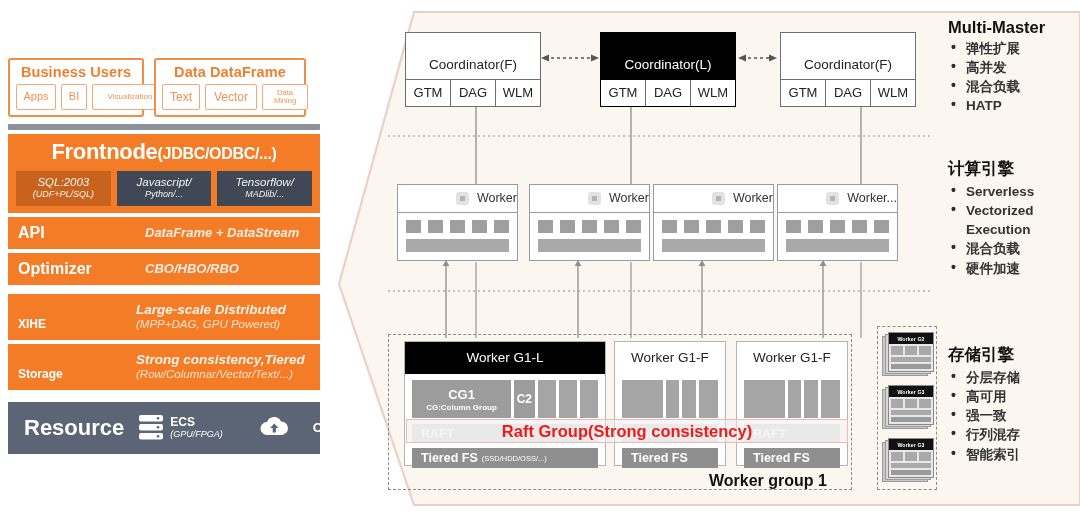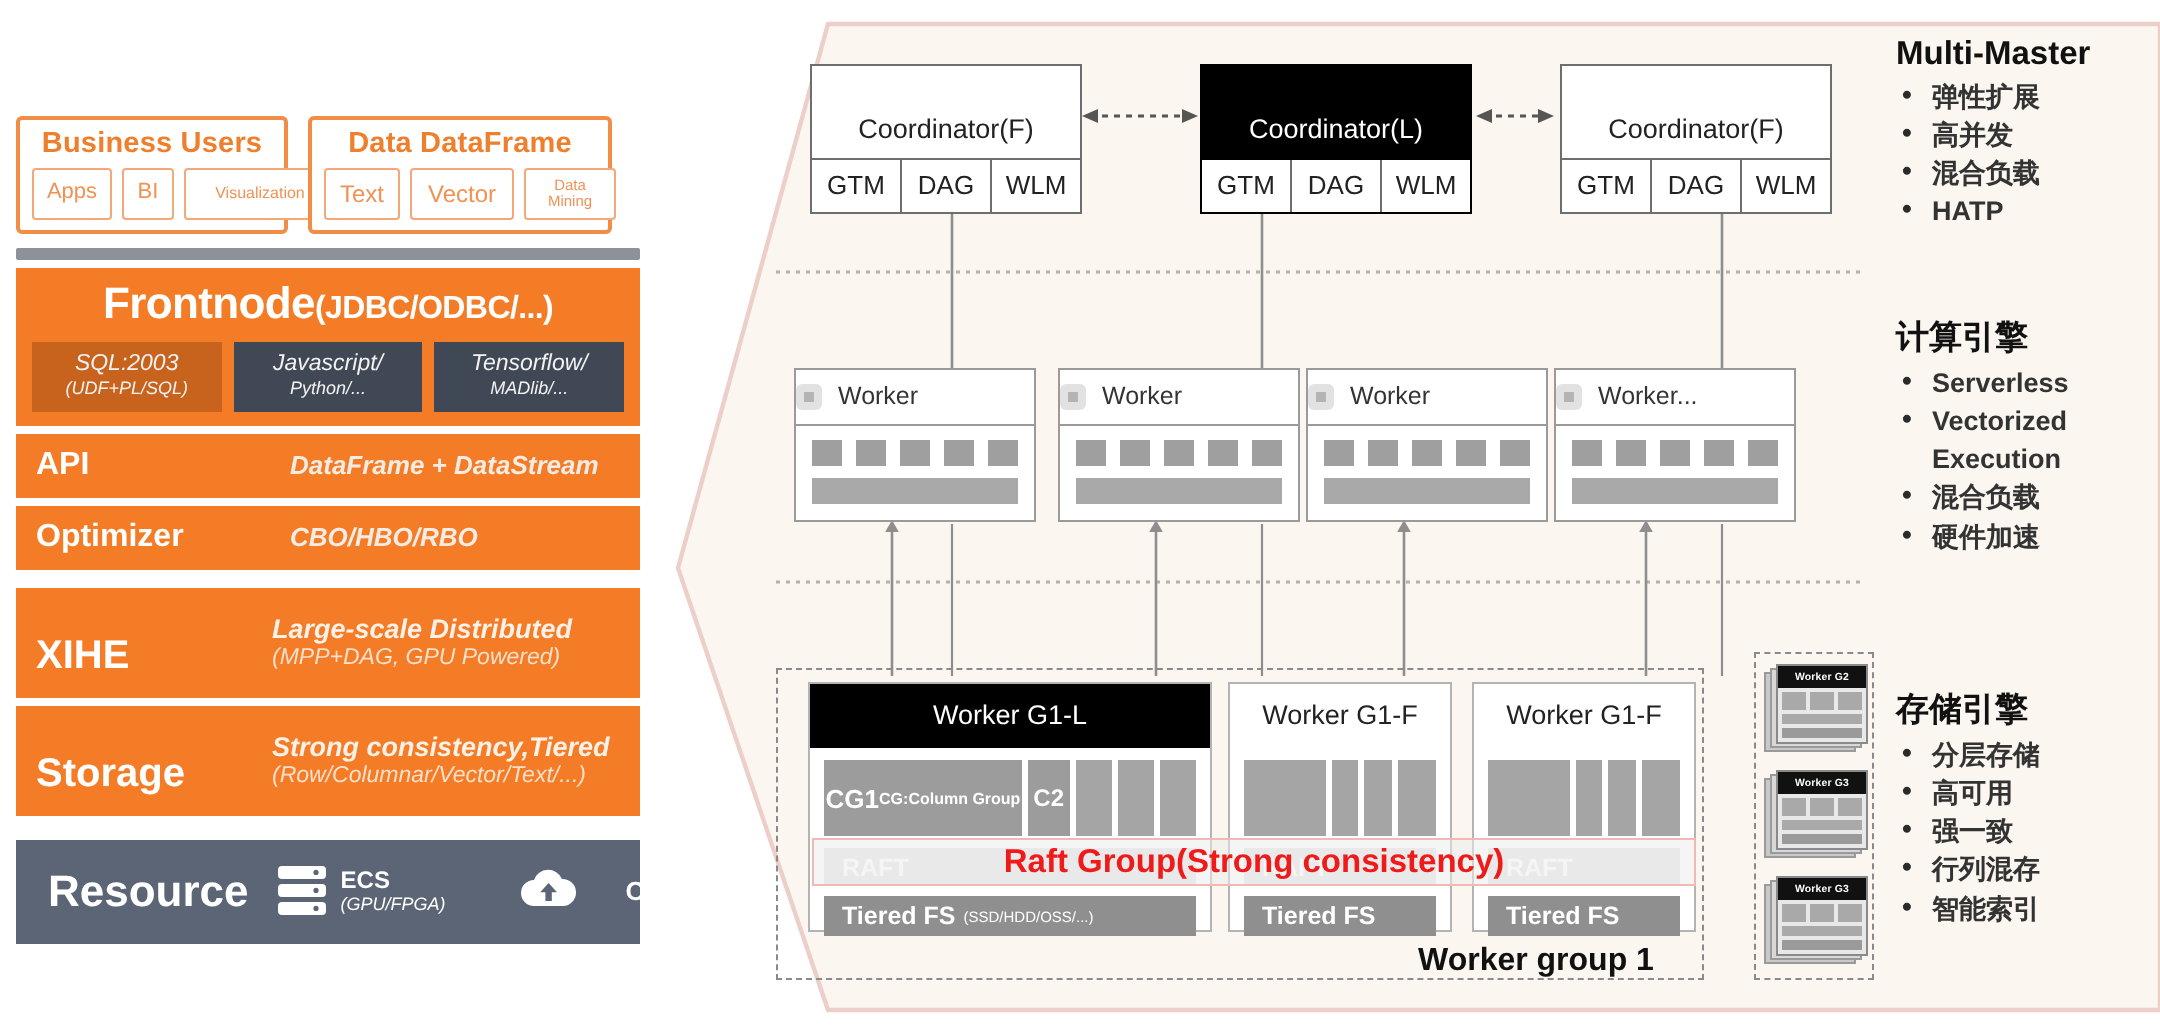--- a/index.html
+++ b/index.html
@@ -78,21 +78,21 @@
   .fn-chip .l2 { font-size: 9px; display:block; }
 
   .row-block {
     display: flex; align-items: center;
     padding: 7px 10px; gap: 19px;
   }
   .row-label { font-weight: bold; font-size: 16px; color:#fff; flex: 0 0 108px; }
   .row-value { font-style: italic; font-size: 13px; color: #f7ece4; font-weight: bold; }
 
   .tall-block { padding: 8px 10px 9px 10px; display:flex; align-items:center; gap:10px; }
-  .tall-label { font-weight: bold; font-size: 20px; color:#fff; flex:0 0 108px;margin-top:15px; }
+  .tall-label { font-weight: bold; font-size: 12px; color:#fff; flex:0 0 108px;margin-top:15px; }
   .tall-text { font-style: italic; color:#fdf1e8; }
   .tall-text .t1 { display:block; font-size: 13.5px; font-weight: bold; }
   .tall-text .t2 { display:block; font-size: 11.5px; color:#fbe0cb; margin-top:1px; }
 
   .resource-block {
     background: #5b6575; color:#fff; margin-top: 12px;
     display:flex; align-items:center; padding: 11px 16px; gap: 14px;
   }
   .resource-label { font-weight:bold; font-size: 22px; }
   .ecs-group { display:flex; align-items:center; gap:6px; }
@@ -117,21 +117,21 @@
     flex:1; text-align:center; font-size:13px; color:#222;
     padding: 5px 0 6px 0; border-right:1px solid #6e6e6e;
   }
   .coord-cell:last-child { border-right:0; }
 
   
   .worker {
     position:absolute; background:#fff; border:1px solid #9a9a9a;
   }
   .worker-head {
-    display:flex; align-items:center; justify-content:flex-start; gap:8px;
+    display:flex; align-items:center; justify-content:flex-end; gap:8px;
     padding: 6px 0 7px 0; border-bottom:1px solid #9a9a9a; font-size:12.5px; color:#333;
   }
   .worker-icon {
     width:13px; height:13px; border-radius:3px; background:#e2e2e2;
     display:inline-block; position:relative;
   }
   .worker-icon::after {
     content:""; position:absolute; left:4px; top:4px; width:5px; height:5px;
     background:#b4b4b4;
   }
@@ -144,21 +144,21 @@
   .wg-dashed {
     position:absolute; border:1.5px dashed #8a8a8a; background:transparent;
   }
   .wgbox { position:absolute; background:#fff; border:1px solid #b4b4b4; }
   .wgbox-head { text-align:center; font-size:13.5px; color:#222; padding:8px 0 9px 0; }
   .wgbox.leader .wgbox-head { background:#000; color:#fff; }
   .wgbox-body { padding: 6px 7px 7px 7px; }
   .cg-row { display:flex; gap:3px; height:38px; }
   .cg-main {
     flex: 0 0 auto; background:#9c9c9c; color:#fff;
-    display:flex; align-items:center; justify-content:center;
+    display:flex; flex-direction:column; align-items:center; justify-content:center;
   }
   .cg-main .n1 { font-size:13px; font-weight:bold; }
   .cg-main .n2 { font-size:8px; font-weight:bold; margin-top:1px; }
   .cg-c2 {
     background:#9c9c9c; color:#fff; font-size:12px; font-weight:bold;
     display:flex; align-items:center; justify-content:center;
   }
   .cg-blank { background:#a5a5a5; }
   .raft-strip {
     margin-top:6px; height:19px; background:#e4e4e4; color:#fff;

